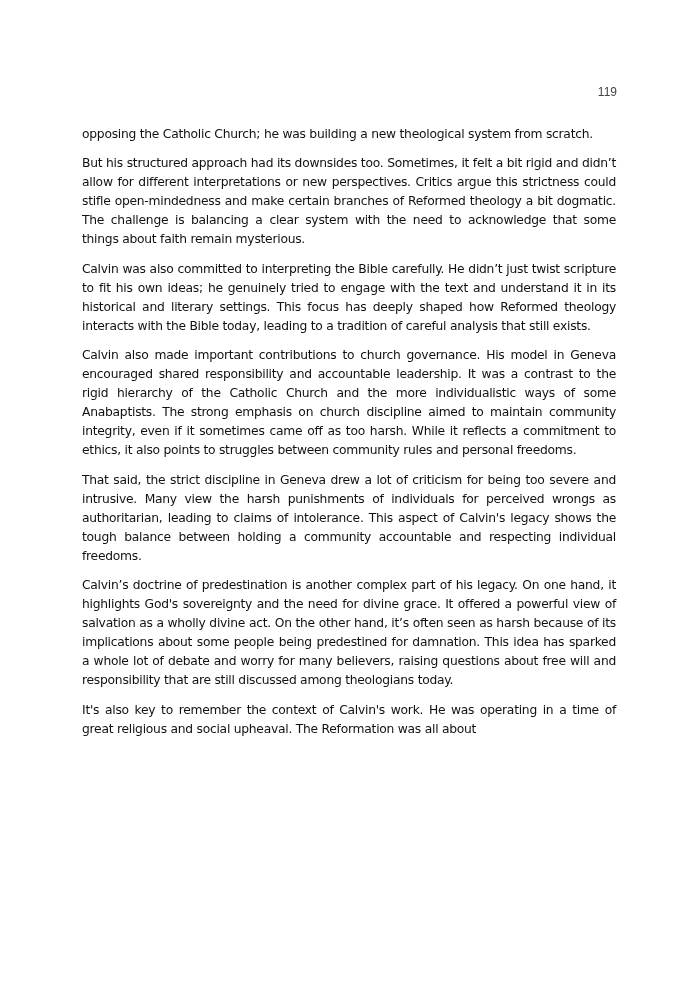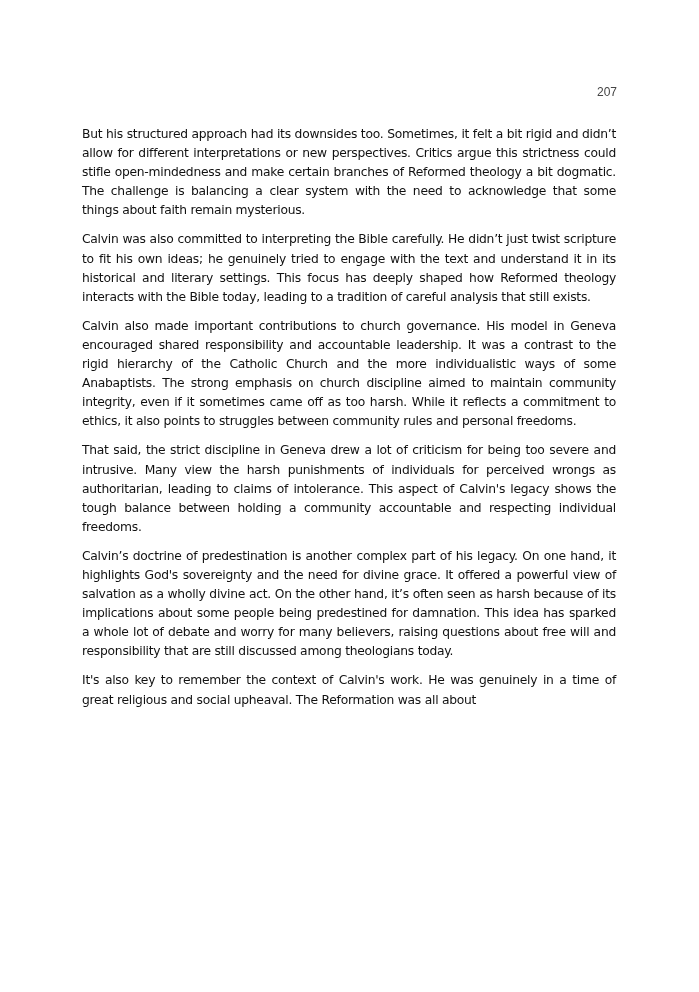--- a/index.html
+++ b/index.html
@@ -11,22 +11,23 @@
     .content {
       position: absolute; top: 125px; left: 82px; width: 534px;
       font-family: "DejaVu Sans", sans-serif; font-size: 12.3px; line-height: 19.1px;
       color: #111; text-align: justify; letter-spacing: -0.25px;
     }
     .content p { margin: 0 0 10px 0; }
   </style>
 </head>
 <body>
 
-<div class="page-number">207</div>
+<div class="page-number">119</div>
 
 <div class="content">
+  <p>opposing the Catholic Church; he was building a new theological system from scratch.</p>
   <p>But his structured approach had its downsides too. Sometimes, it felt a bit rigid and didn’t allow for different interpretations or new perspectives. Critics argue this strictness could stifle open-mindedness and make certain branches of Reformed theology a bit dogmatic. The challenge is balancing a clear system with the need to acknowledge that some things about faith remain mysterious.</p>
   <p>Calvin was also committed to interpreting the Bible carefully. He didn’t just twist scripture to fit his own ideas; he genuinely tried to engage with the text and understand it in its historical and literary settings. This focus has deeply shaped how Reformed theology interacts with the Bible today, leading to a tradition of careful analysis that still exists.</p>
   <p>Calvin also made important contributions to church governance. His model in Geneva encouraged shared responsibility and accountable leadership. It was a contrast to the rigid hierarchy of the Catholic Church and the more individualistic ways of some Anabaptists. The strong emphasis on church discipline aimed to maintain community integrity, even if it sometimes came off as too harsh. While it reflects a commitment to ethics, it also points to struggles between community rules and personal freedoms.</p>
   <p>That said, the strict discipline in Geneva drew a lot of criticism for being too severe and intrusive. Many view the harsh punishments of individuals for perceived wrongs as authoritarian, leading to claims of intolerance. This aspect of Calvin's legacy shows the tough balance between holding a community accountable and respecting individual freedoms.</p>
   <p>Calvin’s doctrine of predestination is another complex part of his legacy. On one hand, it highlights God's sovereignty and the need for divine grace. It offered a powerful view of salvation as a wholly divine act. On the other hand, it’s often seen as harsh because of its implications about some people being predestined for damnation. This idea has sparked a whole lot of debate and worry for many believers, raising questions about free will and responsibility that are still discussed among theologians today.</p>
-  <p>It's also key to remember the context of Calvin's work. He was genuinely in a time of great religious and social upheaval. The Reformation was all about</p>
+  <p>It's also key to remember the context of Calvin's work. He was operating in a time of great religious and social upheaval. The Reformation was all about</p>
 </div>
 
 </body></html>

